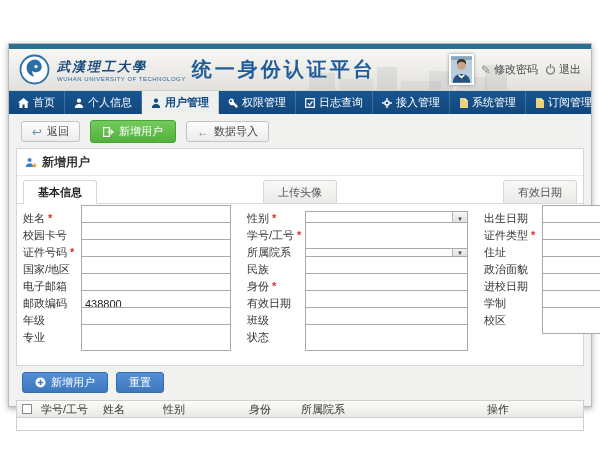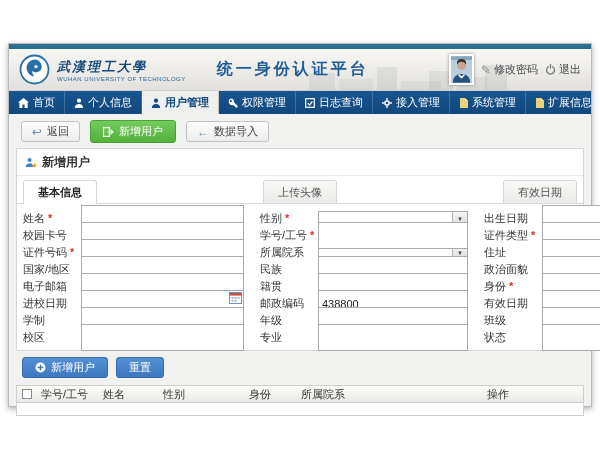--- a/index.html
+++ b/index.html
@@ -24,21 +24,21 @@
       linear-gradient(rgba(95,105,115,.10),rgba(95,105,115,.10)),
       linear-gradient(rgba(95,105,115,.09),rgba(95,105,115,.09)),
       linear-gradient(rgba(95,105,115,.11),rgba(95,105,115,.11));
     background-size:26px 18px,34px 12px,20px 24px,40px 10px,24px 20px,30px 14px,22px 26px;
     background-position:300px 24px,330px 30px,368px 18px,392px 32px,420px 22px,448px 28px,476px 16px; }
   .logo { width:31px; height:31px; margin-left:10px; flex:none; position:relative; }
   .uni-block { margin-left:7px; position:relative; }
   .uni-cn { font-family:"Liberation Serif","DejaVu Serif",serif; font-style:italic; font-weight:bold;
     font-size:13px; line-height:18px; color:#17497c; letter-spacing:2px; white-space:nowrap; }
   .uni-en { font-size:6px; color:#2a66a0; letter-spacing:.5px; white-space:nowrap; }
-  .platform-title { margin-left:31px; font-size:16px; font-weight:bold;
+  .platform-title { margin-left:6px; font-size:20px; font-weight:bold;
     color:var(--title_blue,#1f5c99); letter-spacing:3px; position:relative; }
   .header-right { margin-left:auto; margin-right:10px; display:flex; align-items:center;
     gap:7px; font-size:11px; color:#4a4a4a; position:relative; }
   .avatar { width:25px; height:31px; flex:none; border:2px solid #fff;
     box-shadow:0 0 3px rgba(0,0,0,.4); line-height:0; }
   .hlink { display:inline-flex; align-items:center; gap:3px; cursor:pointer; white-space:nowrap; }
   .glyph { font-size:12px; line-height:1; color:#8a8a8a; }
 
   .nav { height:23px; flex:none; display:flex; font-size:11px; color:#fff;
     background:linear-gradient(var(--nav_blue,#175591),#12477c); }
@@ -65,21 +65,21 @@
     border-bottom:1px solid #e9e9e7; }
   .panel-title { font-size:12px; font-weight:bold; color:#333; }
 
   .tabs { display:flex; gap:3px; padding:4px 6px 0; border-bottom:1px solid #d9d9d6;justify-content:space-between; }
   .tab { font-size:11px; padding:4px 14px 3px; border:1px solid #d8d8d4; border-bottom:none;
     background:linear-gradient(#f8f8f6,#eaeae8); color:#555; border-radius:3px 3px 0 0;
     cursor:pointer; }
   .tab.active { background:#fff; font-weight:bold; color:#222; margin-bottom:-1px;
     padding-bottom:4px; }
 
-  .form { padding:7px 40px 5px 6px; display:grid; grid-template-columns:1fr 1fr 1fr;
+  .form { padding:7px 40px 20px 6px; display:grid; grid-template-columns:1fr 1fr 1fr;
     column-gap:16px; row-gap:2px; }
   .field { display:flex; align-items:center; font-size:11px; color:#333; height:15px; }
   .flabel { width:58px; flex:none; white-space:nowrap; }
   .req { color:var(--required_red,#e02b2b); margin-left:3px; font-weight:bold; }
   .fwrap { flex:1; position:relative; display:flex; min-width:0; }
   .fin { flex:1; height:27px; min-width:0; border:1px solid #a7a9ac; background:#fff;
     font-size:11px; padding:0 3px; font-family:inherit; color:#222; }
   .fin.din { padding-right:16px; }
   .cal { position:absolute; right:2px; top:1px; width:13px; height:13px; cursor:pointer; line-height:0; }
   .fselect { flex:1; height:15px; border:1px solid #a7a9ac; background:#fff; display:flex;
@@ -211,21 +211,21 @@
           </span>
           <span>系统管理</span>
         </div>
         <div class="nav-item">
           <span class="nicon">
             <svg width="9" height="10" viewBox="0 0 9 10">
               <path d="M1 0h5l3 3v7H1z" fill="#ead27a"></path>
               <path d="M6 0l3 3H6z" fill="#f8eebe"></path>
             </svg>
           </span>
-          <span>扩展信息</span>
+          <span>订阅管理</span>
         </div>
       </div>
 
     <div class="content">
       <div class="toolbar">
         <button class="btn">
           <span class="glyph">↩</span>
           <span>返回</span>
         </button>
         <button class="btn green">
@@ -326,26 +326,20 @@
               </span>
             </div>
             <div class="field">
               <span class="flabel"><span>政治面貌</span></span>
               <span class="fwrap">
                 <input class="fin" value="" style="">
               </span>
             </div>
             <div class="field">
               <span class="flabel"><span>电子邮箱</span></span>
-              <span class="fwrap">
-                <input class="fin" value="" style="">
-              </span>
-            </div>
-            <div class="field">
-              <span class="flabel"><span>籍贯</span></span>
               <span class="fwrap">
                 <input class="fin" value="" style="">
               </span>
             </div>
             <div class="field">
               <span class="flabel"><span>身份</span><span class="req">*</span></span>
               <span class="fwrap">
                 <input class="fin" value="" style="">
               </span>
             </div>

